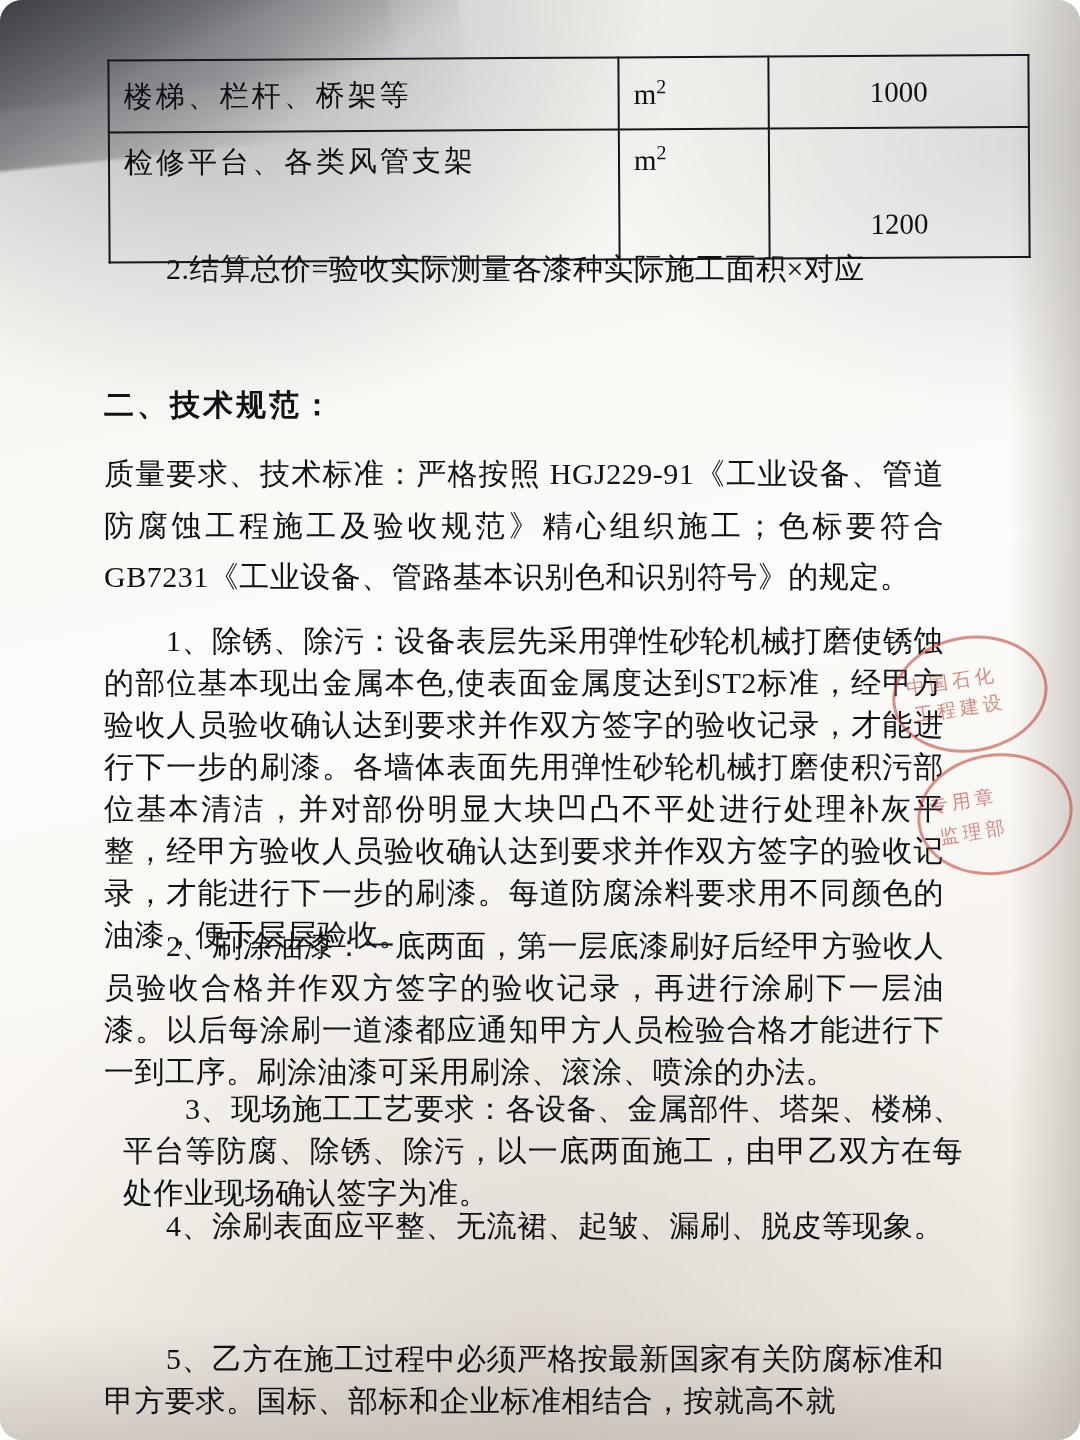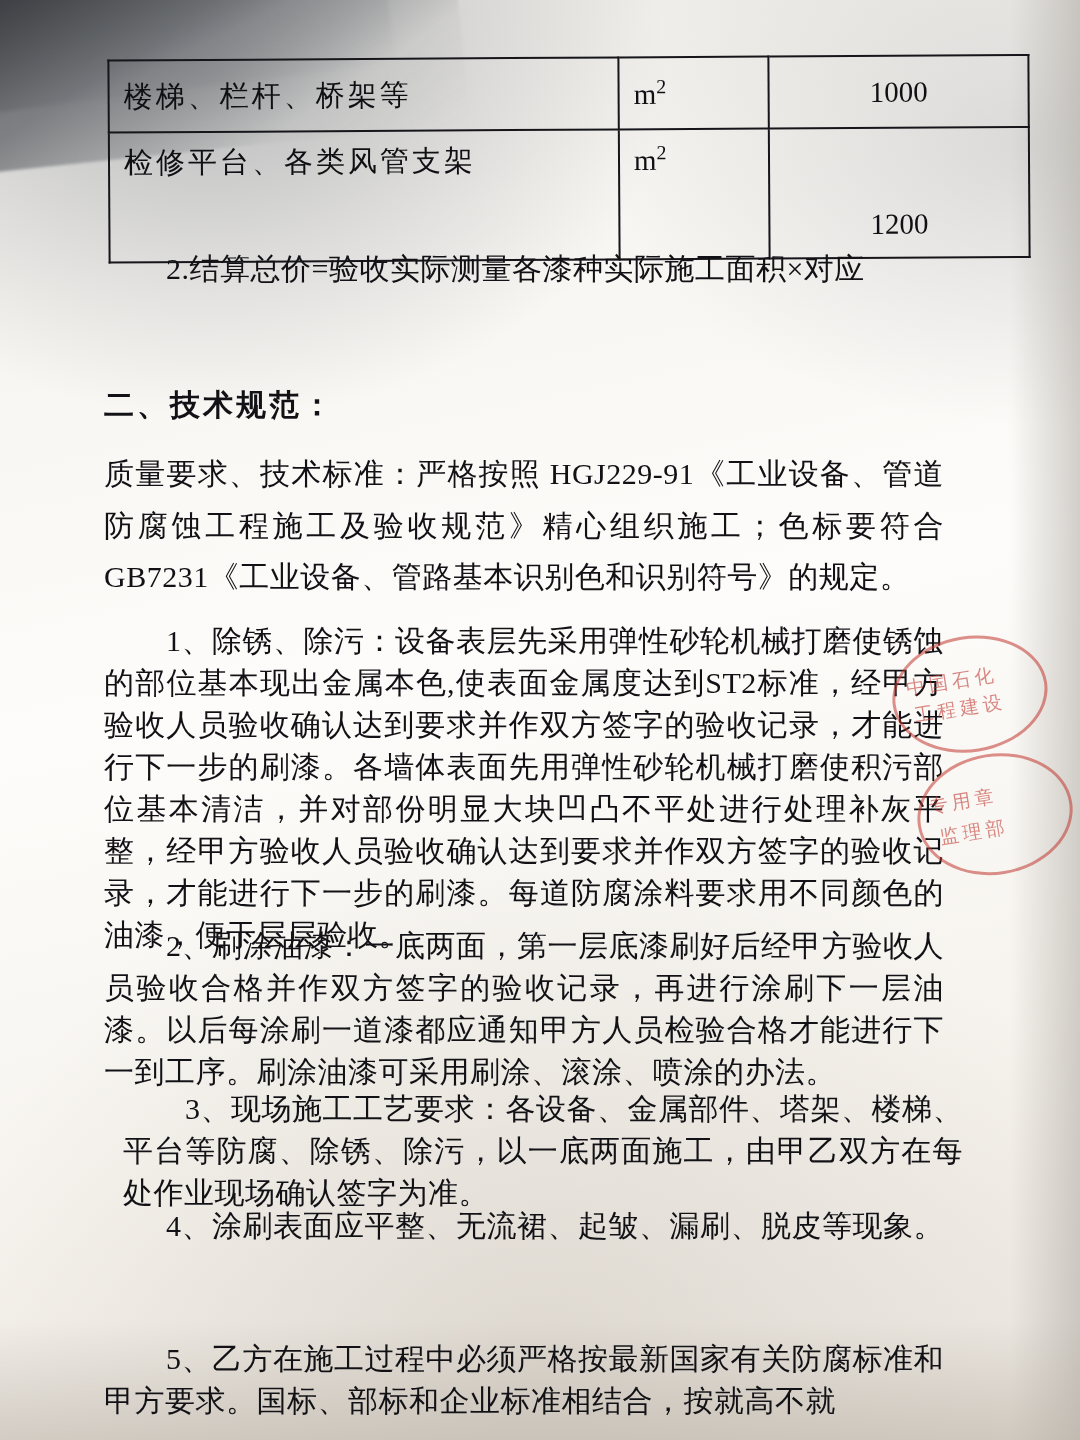--- a/index.html
+++ b/index.html
@@ -8,20 +8,21 @@
     background: #ffffff;
   }
   #page {
     position: relative;
     width: 1080px;
     height: 1440px;
     overflow: hidden;
     background: #5eead4;
     font-family: "Liberation Serif", "DejaVu Serif", serif;
     color: #18181a;
+    border-radius: 22px;
   }
   
   .paper-bg {
     position: absolute;
     inset: 0;
     background:
       radial-gradient(ellipse 70% 40% at 20% 5%, rgba(120,125,132,0.45), rgba(120,125,132,0) 60%),
       radial-gradient(ellipse 60% 30% at 95% 10%, rgba(150,152,156,0.30), rgba(150,152,156,0) 65%),
       radial-gradient(ellipse 80% 55% at 50% 95%, rgba(205,198,188,0.55), rgba(205,198,188,0) 70%),
       linear-gradient(168deg, #e9e7e3 0%, #f7f5f1 18%, #fdfcfa 45%, #f7f4ef 72%, #ece7e0 100%);

